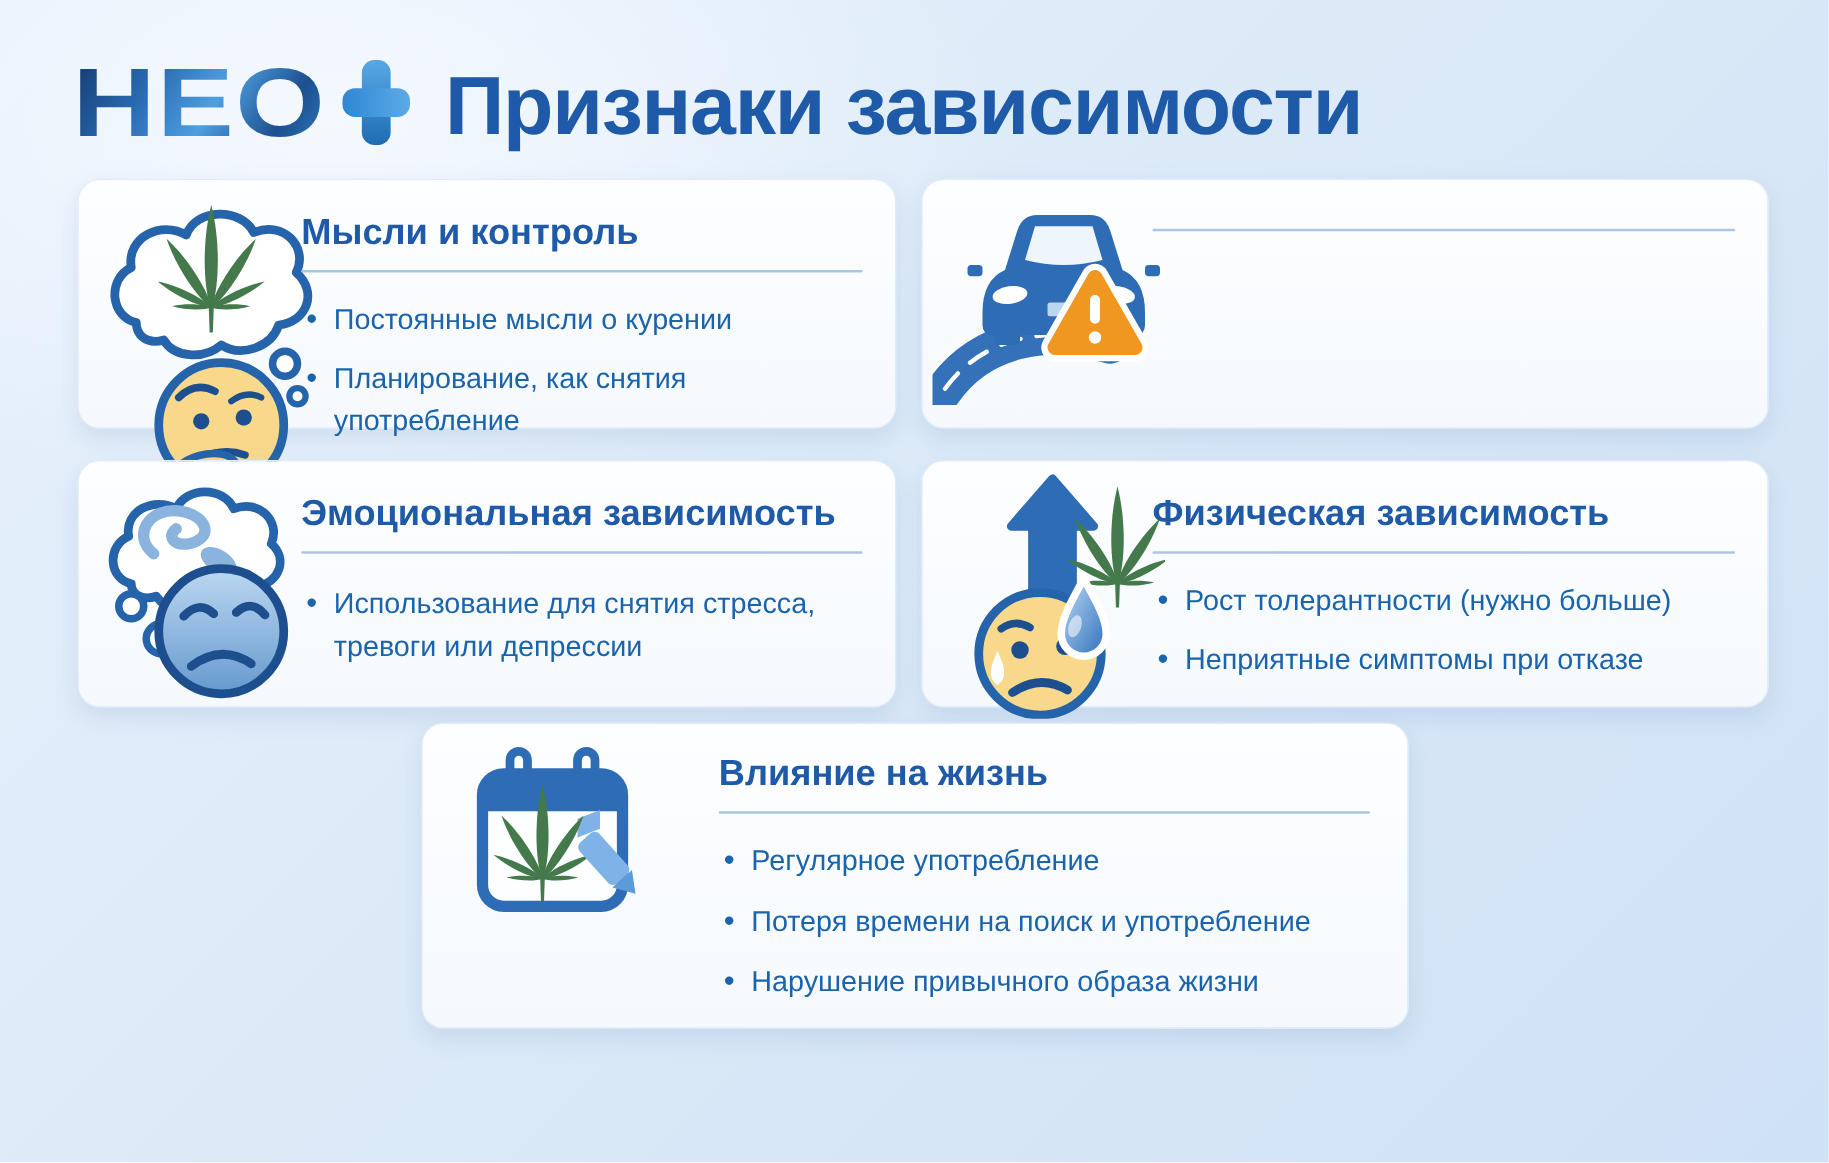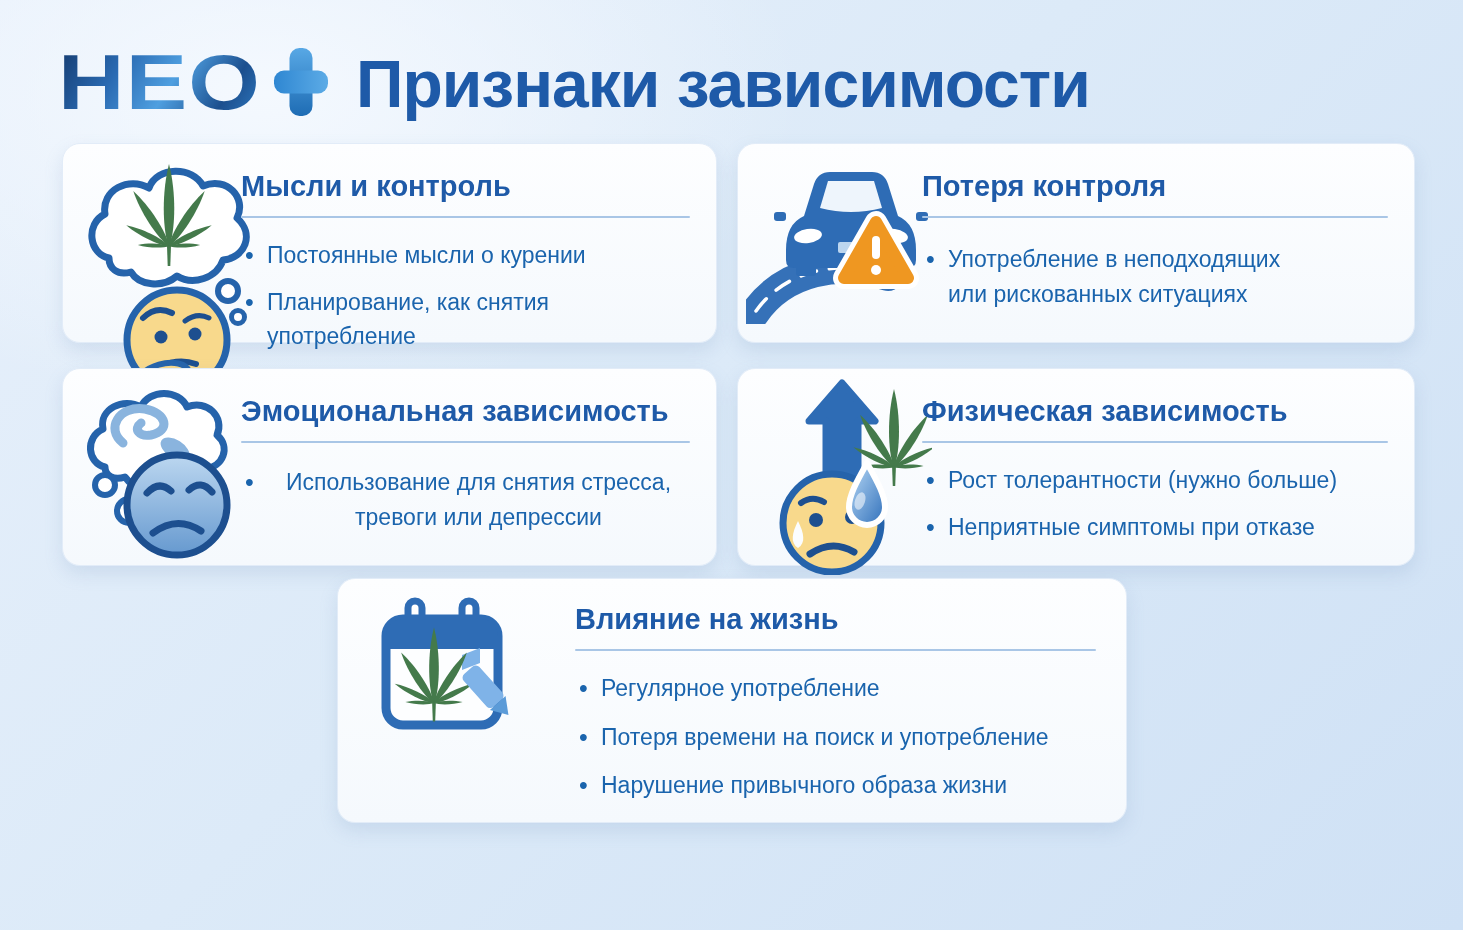--- a/index.html
+++ b/index.html
@@ -55,21 +55,21 @@
   #card-loss      { left:737px; top:143px; width:678px; height:200px; }
   #card-emotional { left:62px;  top:368px; width:655px; height:198px; }
   #card-physical  { left:737px; top:368px; width:678px; height:198px; }
   #card-life      { left:337px; top:578px; width:790px; height:245px; }
   #card-thoughts  .content { left:178px; top:26px; right:26px; }
   #card-loss      .content { left:184px; top:26px; right:26px; }
   #card-emotional .content { left:178px; top:26px; right:26px; }
   #card-physical  .content { left:184px; top:26px; right:26px; }
   #card-life      .content { left:190px; top:24px; right:30px;margin-left:47px; }
   #card-loss .bullets      { margin-top:24px; }
-  #card-emotional .bullets { margin-top:22px;text-align:center; }
+  #card-emotional .bullets { margin-top:22px; }
   #card-loss li span      { display:inline-block; max-width:335px; }
   #card-emotional li span { display:inline-block; max-width:400px; }
   #card-life li { margin-bottom:14px; }
 </style>
 </head>
 <body>
 
 <div class="canvas">
 
   <svg width="0" height="0" style="position:absolute" aria-hidden="true">
@@ -142,25 +142,21 @@
         <rect x="70" y="84" width="26" height="11" rx="2" fill="#bcd6ef"></rect>
       </g>
       <g transform="translate(100,66)">
         <polygon points="30,2 62,58 -2,58" fill="#ffffff" stroke="#ffffff" stroke-width="22" stroke-linejoin="round"></polygon>
         <polygon points="30,2 62,58 -2,58" fill="#ef9721" stroke="#ef9721" stroke-width="12" stroke-linejoin="round"></polygon>
         <rect x="26" y="16" width="8" height="23" rx="4" fill="#ffffff"></rect>
         <circle cx="30" cy="50" r="5" fill="#ffffff"></circle>
       </g>
     </svg>
     <div class="content">
-      <h2 class="card-title">Потеря контроля</h2>
-      <div class="divider"></div>
-      <ul class="bullets">
-        <li><span>Употребление в неподходящих или рискованных ситуациях</span></li>
-      </ul>
+      <div class="divider"></div>
     </div>
   </section>
 
   <section class="card" id="card-emotional">
     <svg class="icon" style="left:14px;top:10px" width="168" height="186" viewBox="0 0 168 186">
       <path d="M28,88 C10,84 8,58 26,50 C22,30 46,18 64,28 C72,10 102,10 110,28 C130,20 148,38 140,56 C154,68 146,88 128,90 C122,104 102,110 88,102 C76,112 56,110 48,98 C36,102 28,96 28,88 Z" fill="#ffffff" stroke="#2563ab" stroke-width="7" stroke-linejoin="round"></path>
       <path d="M46,64 C28,50 42,26 68,30 C90,34 94,52 74,56 C62,58 56,50 64,44" fill="none" stroke="#8ab4de" stroke-width="9" stroke-linecap="round"></path>
       <ellipse cx="98" cy="70" rx="16" ry="9" transform="rotate(32 98 70)" fill="#8ab4de"></ellipse>
       <circle cx="28" cy="106" r="10" fill="#ffffff" stroke="#2563ab" stroke-width="6"></circle>
       <circle cx="52" cy="132" r="12" fill="#ffffff" stroke="#2563ab" stroke-width="6"></circle>

